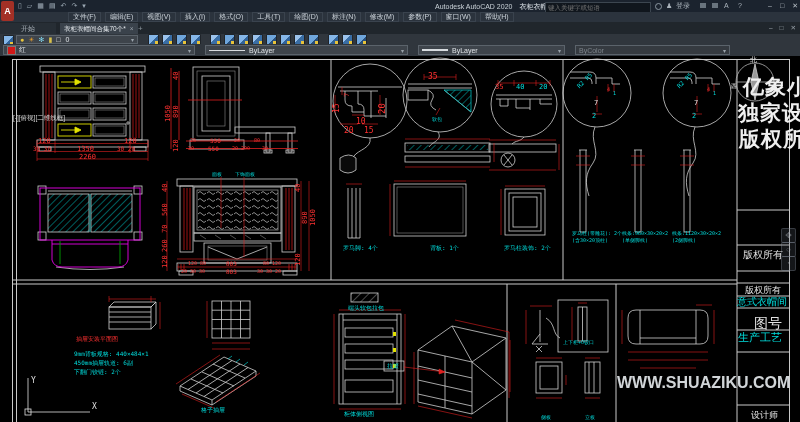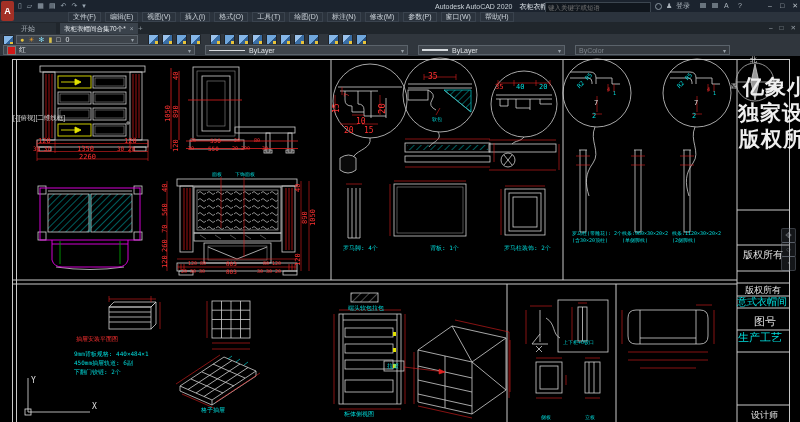--- a/index.html
+++ b/index.html
@@ -526,19 +526,20 @@
       <span class="lbl k-w" style="left: 31px; top: 377px; font-size: 8px;">Y</span>
       <span class="lbl k-w" style="left: 92px; top: 403px; font-size: 8px;">X</span>
       <span class="lbl k-w" style="left: 750px; top: 57px; font-size: 7px;">北</span>
       <span class="lbl k-w" style="left: 731px; top: 83px; font-size: 6px;">西</span>
       <span class="lbl k-w brand" style="left: 743px; top: 77px; font-size: 21px;">亿象小家</span>
       <span class="lbl k-w brand" style="left: 738px; top: 103px; font-size: 21px;">独家设计</span>
       <span class="lbl k-w brand" style="left: 739px; top: 129px; font-size: 21px;">版权所有</span>
       <span class="lbl k-w" style="left: 743px; top: 250px; font-size: 10px;">版权所有</span>
       <span class="lbl k-w" style="left: 745px; top: 286px; font-size: 9px;">版权所有</span>
       <span class="lbl k-c b" style="left: 737px; top: 297px; font-size: 10px;">意式衣帽间</span>
-      <span class="lbl k-w" style="left: 754px; top: 316px; font-size: 11px;">图号</span>
+      <span class="lbl k-w" style="left: 754px; top: 316px; font-size: 14px;">图号</span>
       <span class="lbl k-c b" style="left: 738px; top: 332px; font-size: 11px;">生产工艺</span>
       <span class="lbl k-w" style="left: 751px; top: 411px; font-size: 9px;">设计师</span>
     </div>
 
+  <div class="wm2">WWW.SHUAZIKU.COM</div>
 
 </div>
 
 </body></html>

